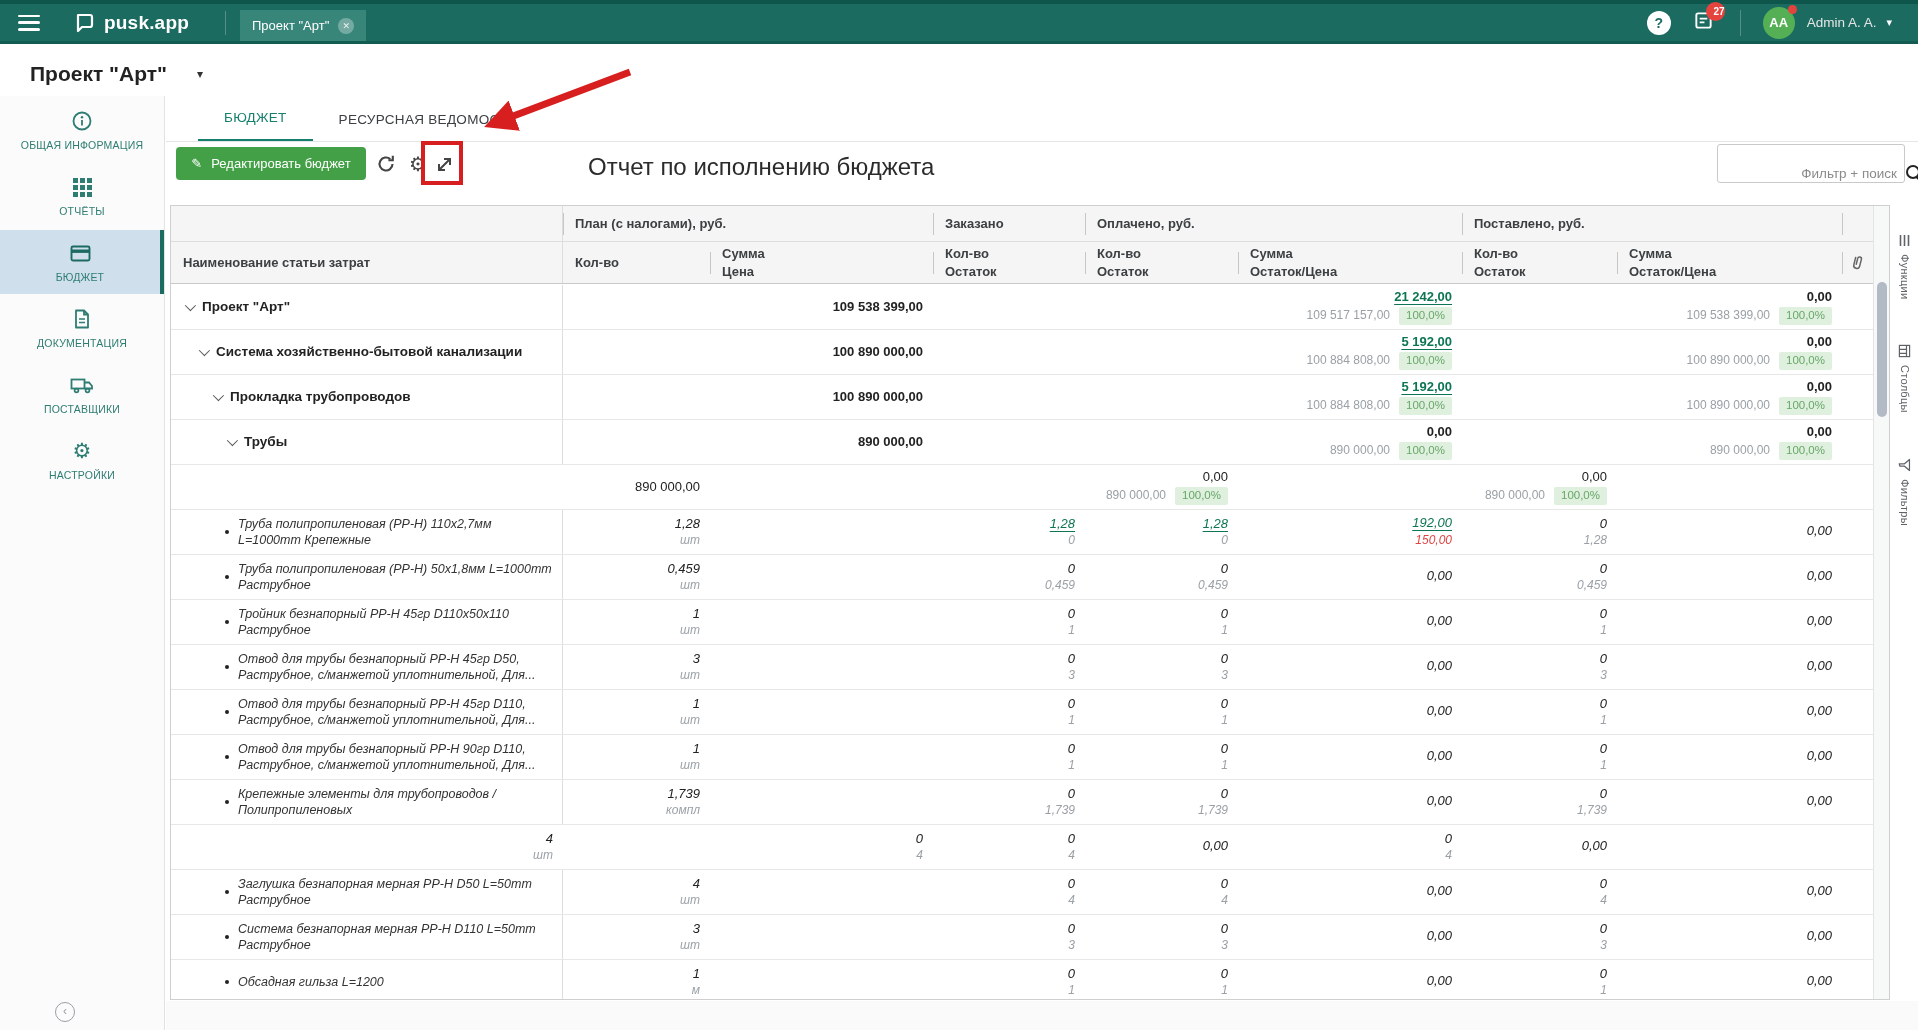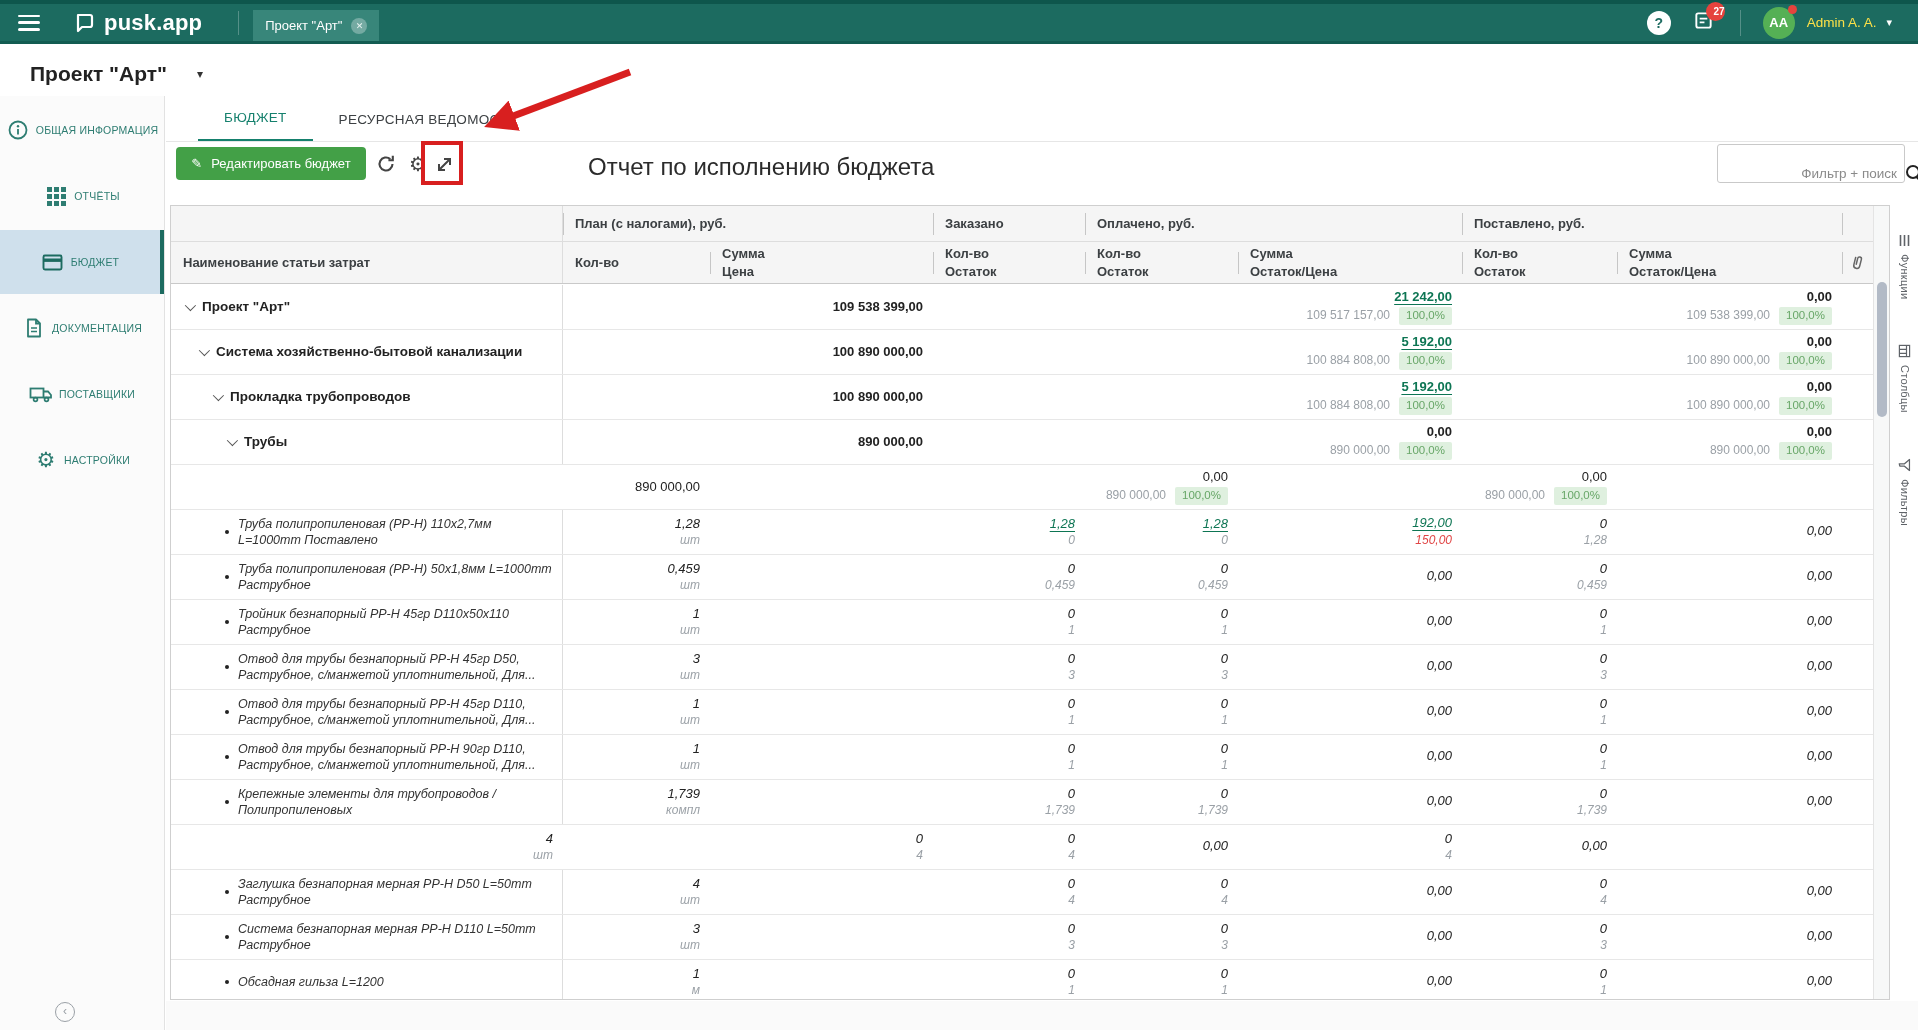--- a/index.html
+++ b/index.html
@@ -5,47 +5,47 @@
   html,body{margin:0;padding:0;width:1918px;height:1030px;overflow:hidden;background:#fff;
     font-family:"Liberation Sans",sans-serif;-webkit-font-smoothing:antialiased;}
   *{box-sizing:border-box;}
 
   
   .topbar{position:absolute;left:0;top:0;width:1918px;height:44px;background:#1c6b60;
     border-top:4px solid #0e564c;border-bottom:3px solid #135c52;display:flex;align-items:center;z-index:10;}
   .burger{width:22px;height:16px;margin-left:18px;display:flex;flex-direction:column;justify-content:space-between;cursor:pointer;}
   .burger span{display:block;height:2.5px;background:#fff;border-radius:2px;}
   .logo{display:flex;align-items:center;gap:8px;margin-left:32px;}
-  .logo-text{color:#fff;font-size:22px;font-weight:700;letter-spacing:.2px;}
+  .logo-text{color:#fff;font-size:19px;font-weight:700;letter-spacing:.2px;}
   .tb-divider{width:1px;height:24px;background:rgba(255,255,255,.25);margin:0 14px 0 36px;}
   .proj-tab{height:31px;align-self:flex-end;background:#38867a;display:flex;align-items:center;
     padding:0 12px;gap:9px;color:#fff;font-size:13px;cursor:pointer;}
   .tab-close{width:16px;height:16px;border-radius:50%;background:rgba(255,255,255,.30);color:#e8f4f2;
     font-size:9px;line-height:16px;text-align:center;}
   .tb-right{margin-left:auto;display:flex;align-items:center;}
   .help-circle{width:24px;height:24px;border-radius:50%;background:#fff;color:#1c6b60;font-weight:700;
     font-size:14px;text-align:center;line-height:24px;cursor:pointer;}
   .msg-wrap{position:relative;margin-left:22px;cursor:pointer;}
   .msg-badge{position:absolute;top:-8px;right:-11px;min-width:19px;height:19px;border-radius:50%;
     background:#e5433d;color:#fff;font-size:10px;font-weight:700;line-height:19px;text-align:right;}
   .tb-divider2{width:1px;height:26px;background:rgba(255,255,255,.25);margin:0 22px 0 26px;}
   .avatar{position:relative;width:32px;height:32px;border-radius:50%;background:#55b055;color:#fff;
     font-size:13px;font-weight:700;text-align:center;line-height:32px;cursor:pointer;}
   .presence{position:absolute;top:-2px;right:-2px;width:9px;height:9px;border-radius:50%;background:#e5433d;}
-  .user-name{color:#fde047;font-size:13.5px;margin:0 10px 0 12px;}
+  .user-name{color:#e5e5e5;font-size:13.5px;margin:0 10px 0 12px;}
   .tb-caret{color:#fff;font-size:11px;margin-right:26px;cursor:pointer;}
 
   
   .titlebar{position:absolute;left:0;top:51px;width:1918px;height:45px;background:#fff;display:flex;align-items:center;}
   .page-title{font-size:21px;font-weight:700;color:#222;margin-left:30px;}
   .title-caret{font-size:12px;color:#333;margin-left:30px;cursor:pointer;}
 
   
   .sidebar{position:absolute;left:0;top:96px;width:165px;bottom:0;background:#fbfbfb;border-right:1px solid #e2e2e2;}
-  .side-item{height:64px;display:flex;flex-direction:row;align-items:center;justify-content:center;
+  .side-item{height:64px;display:flex;flex-direction:column;align-items:center;justify-content:center;
     gap:6px;cursor:pointer;margin-top:2px;}
   .side-item .lbl{font-size:10.5px;letter-spacing:.2px;color:#2e7d72;font-weight:500;}
   .side-item.active{background:#cfe0ec;border-right:4px solid #1c6b60;}
   .side-ico{width:24px;height:24px;display:flex;align-items:center;justify-content:center;color:#2e7d72;}
   .gear-glyph{font-size:21px;color:#2e7d72;line-height:22px;}
   .side-collapse{position:absolute;left:55px;bottom:8px;width:20px;height:20px;border-radius:50%;
     border:1.5px solid #9aa0a6;color:#9aa0a6;font-size:12px;text-align:center;line-height:17px;cursor:pointer;}
 
   
   .content-bottom{position:absolute;left:166px;top:1001px;right:0;bottom:0;background:#fafafa;}
@@ -462,21 +462,21 @@
           </span>
         </div>
     <div class="c"></div>
   </div>
       <div class="grid trow t-item lvl-5">
     <div class="c c-name">
 
       <span class="bullet"></span>
       <span class="nm">
             <span class="nm-1">Труба полипропиленовая (PP-H) 110х2,7мм</span>
-            <span class="nm-2">L=1000mm Поставлено</span>
+            <span class="nm-2">L=1000mm Крепежные</span>
           </span>
     </div>
     <div class="c c-qty">
           <span class="top">1,28</span>
           <span class="sub">шт</span>
         </div>
     <div class="c c-psum"></div>
     <div class="c c-ord">
           <span class="top lnk">1,28</span>
           <span class="sub">0</span>

